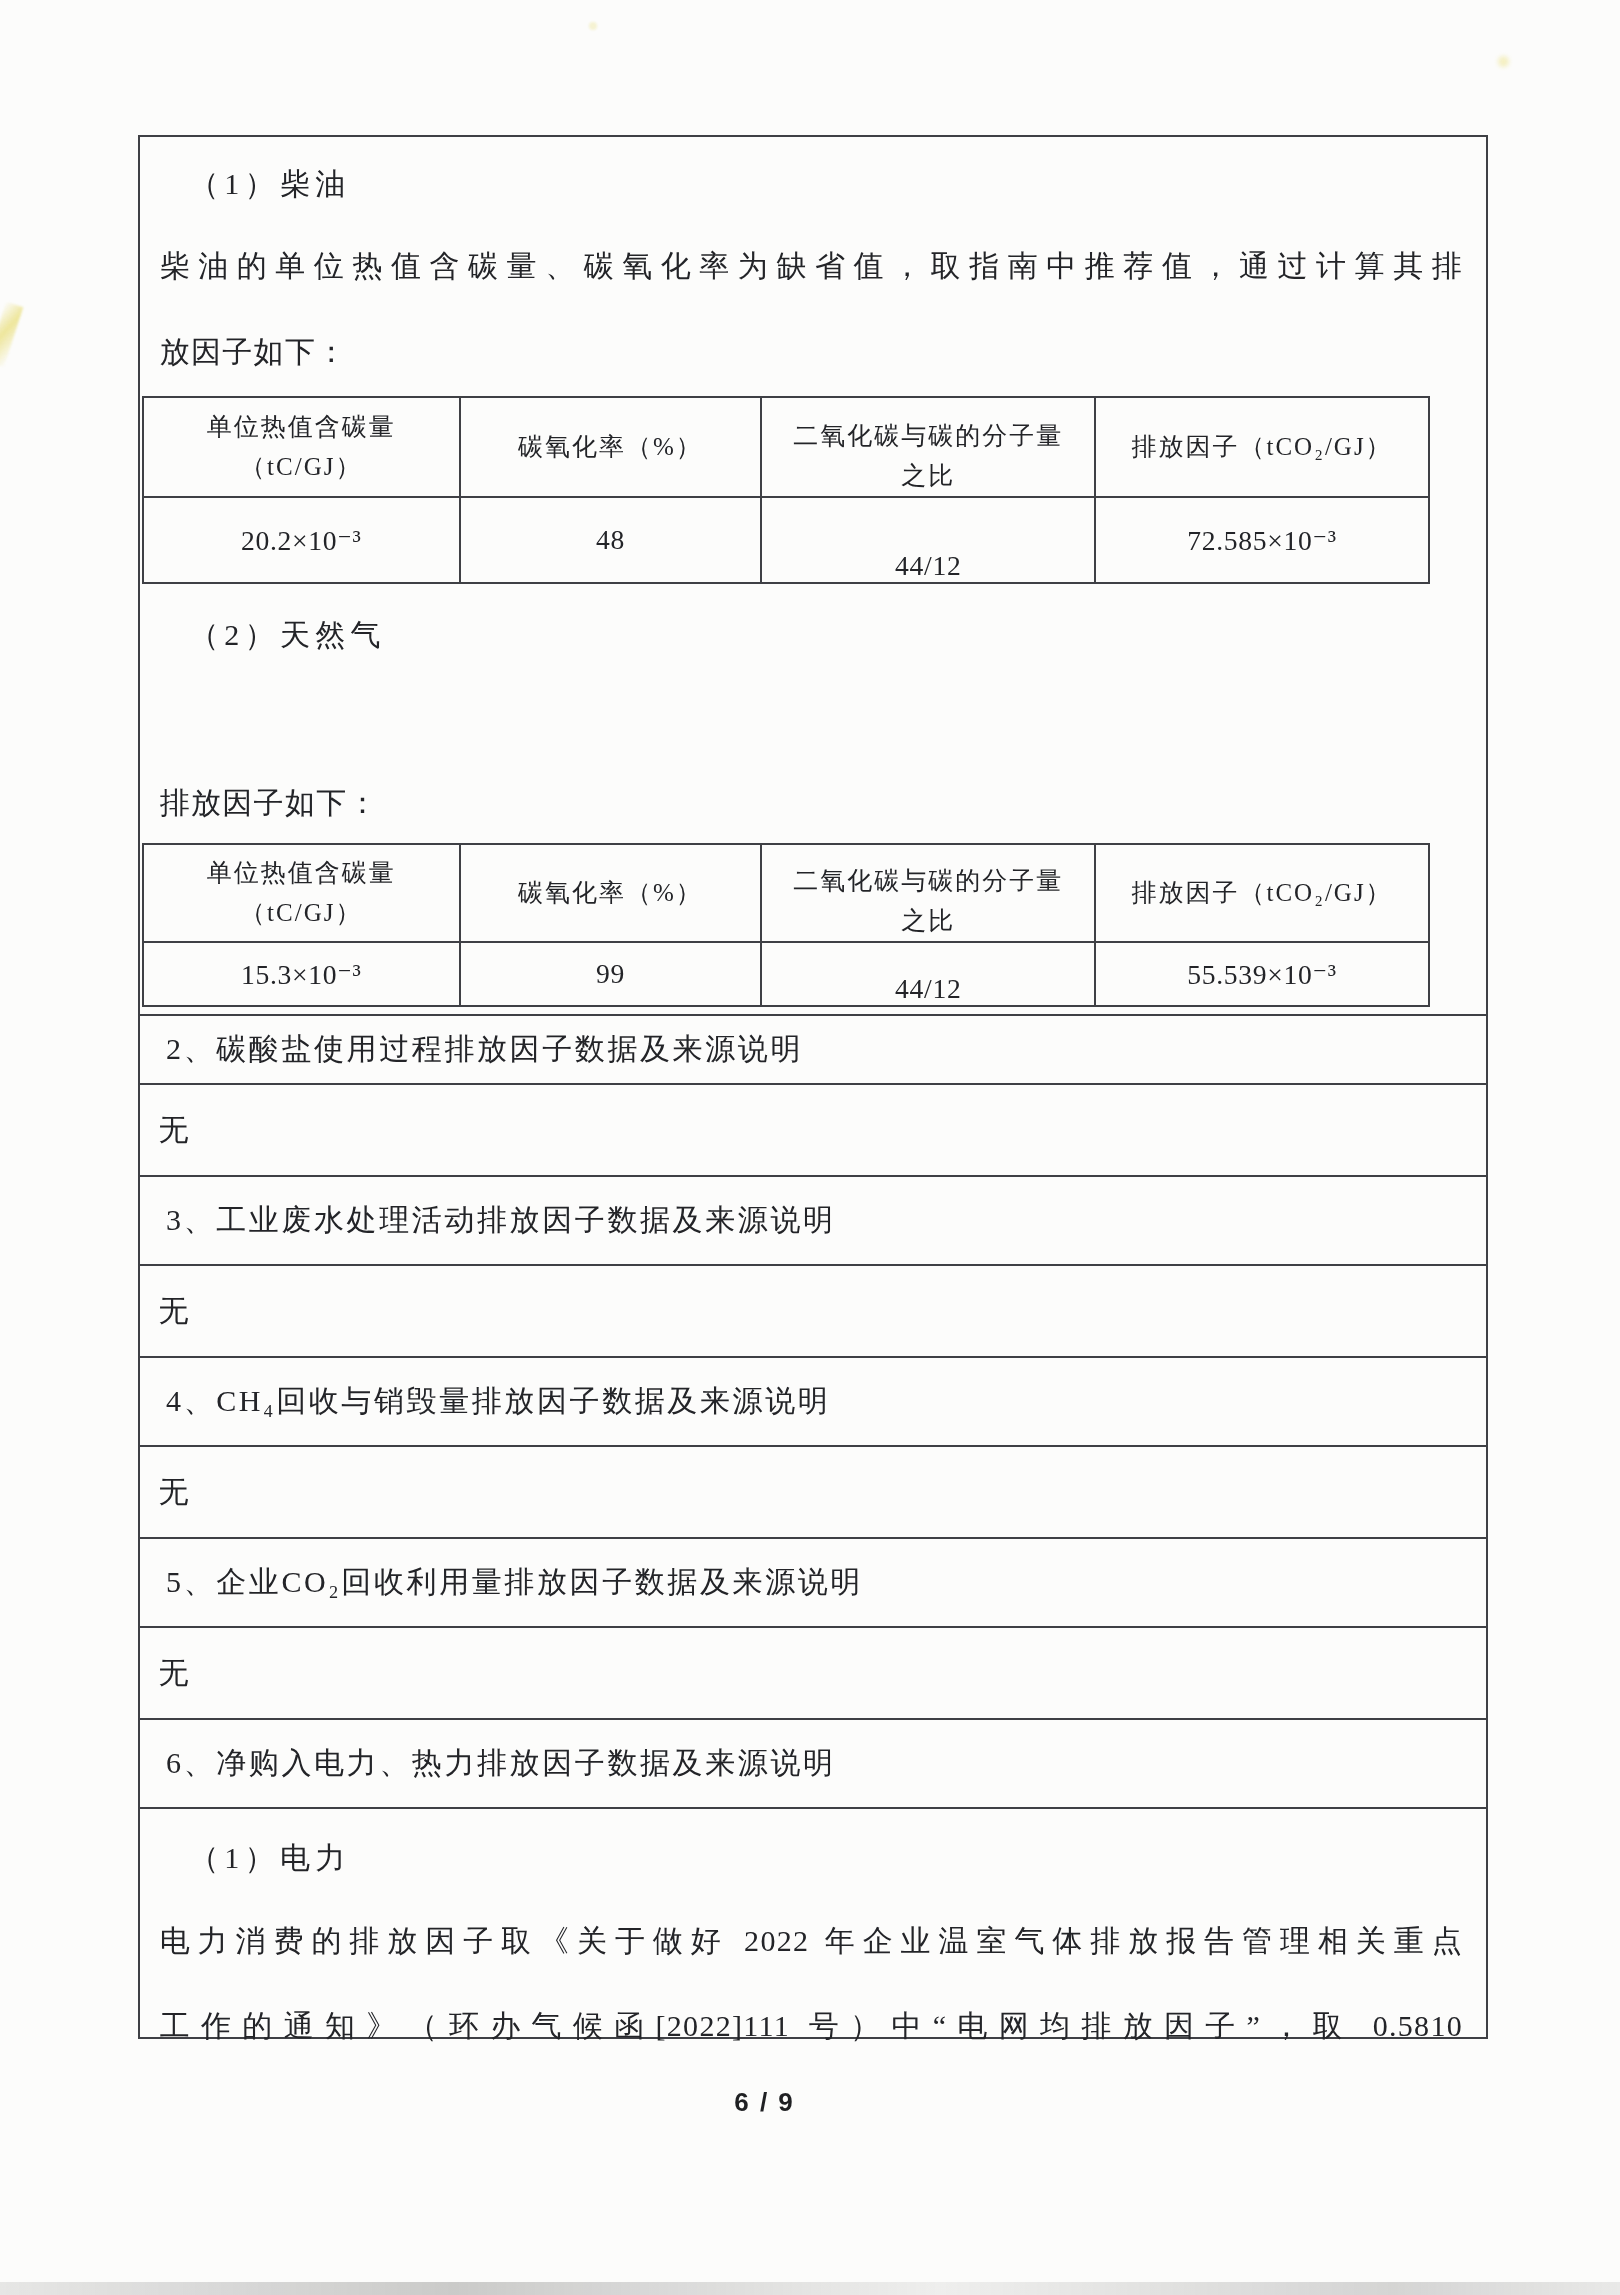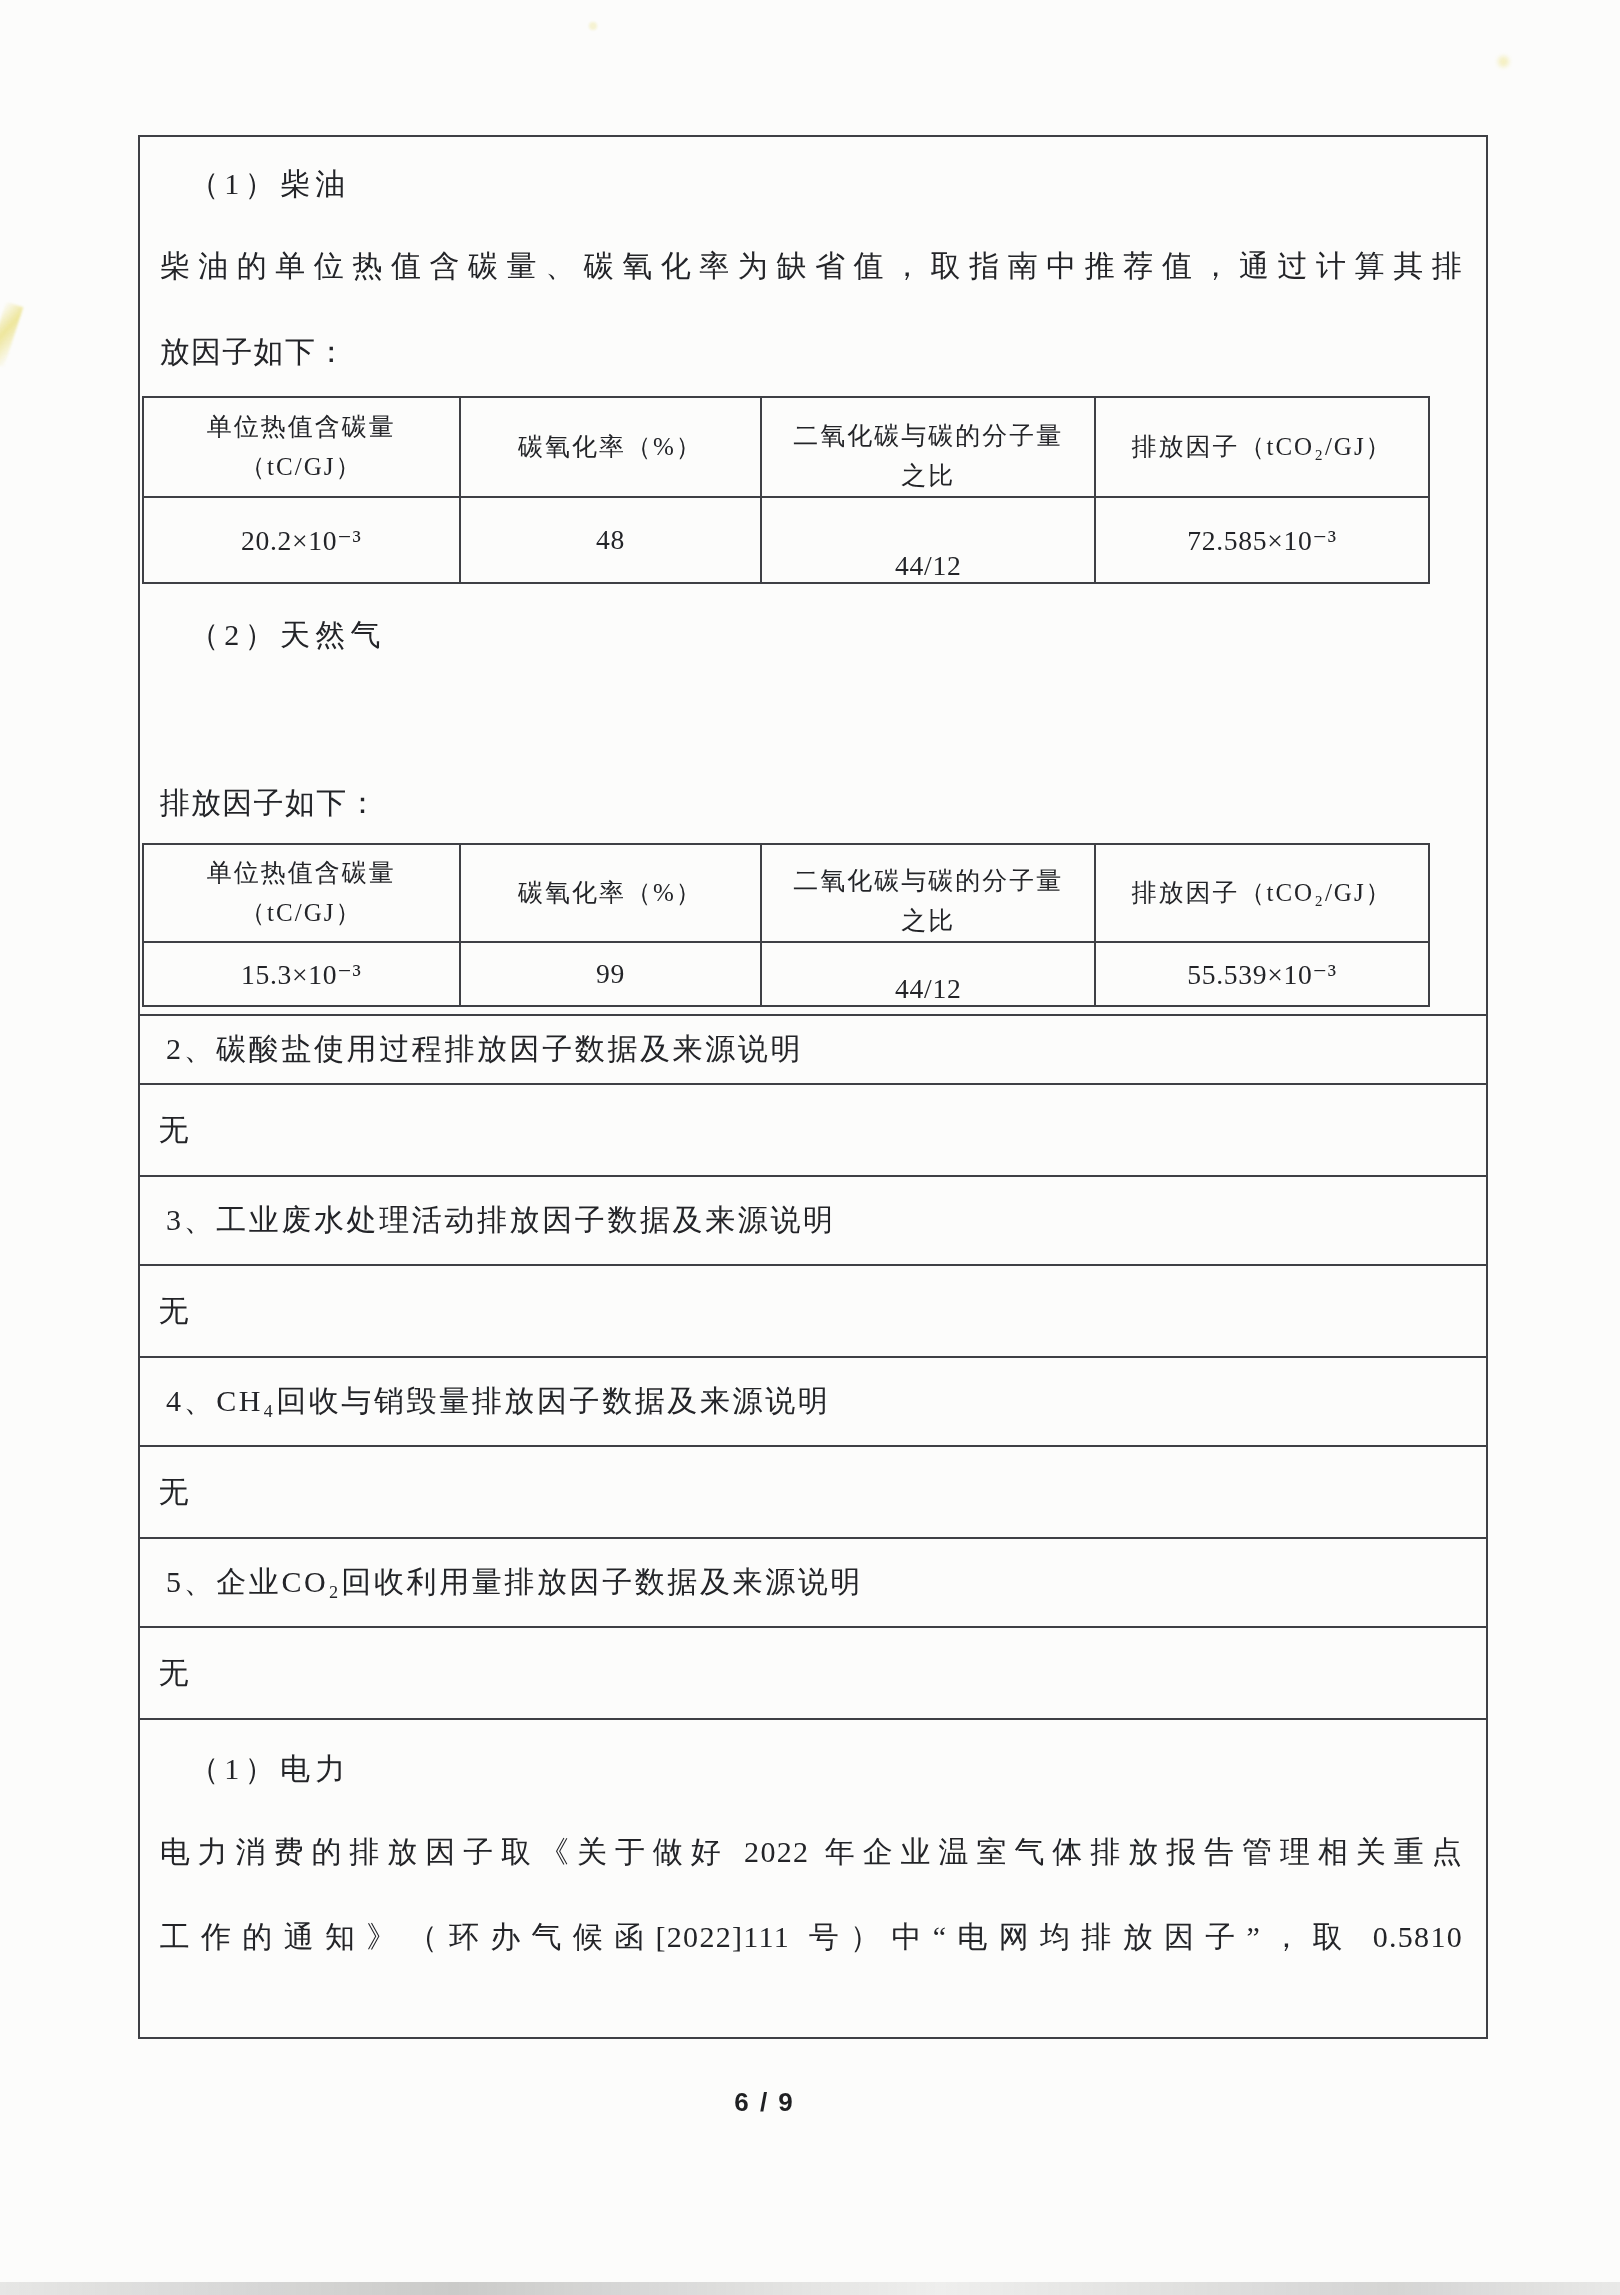--- a/index.html
+++ b/index.html
@@ -176,20 +176,21 @@
 
     <div class="rowL tall">3、工业废水处理活动排放因子数据及来源说明</div>
     <div class="rowV">无</div>
 
     <div class="rowL tall">4、CH₄回收与销毁量排放因子数据及来源说明</div>
     <div class="rowV">无</div>
 
     <div class="rowL tall">5、企业CO₂回收利用量排放因子数据及来源说明</div>
     <div class="rowV">无</div>
 
+    <div class="rowL tall">6、净购入电力、热力排放因子数据及来源说明</div>
 
     <div class="blockB">
       <div class="hline" style="top:29.5px;">（1）电力</div>
       <div class="pline fill" style="top:113px;">电力消费的排放因子取《关于做好 2022 年企业温室气体排放报告管理相关重点</div>
       <div class="pline fill" style="top:198px;">工作的通知》（环办气候函[2022]111 号）中“电网均排放因子”，取 0.5810</div>
     </div>
 
   </div>
 
   <div class="footer">6 / 9</div>

